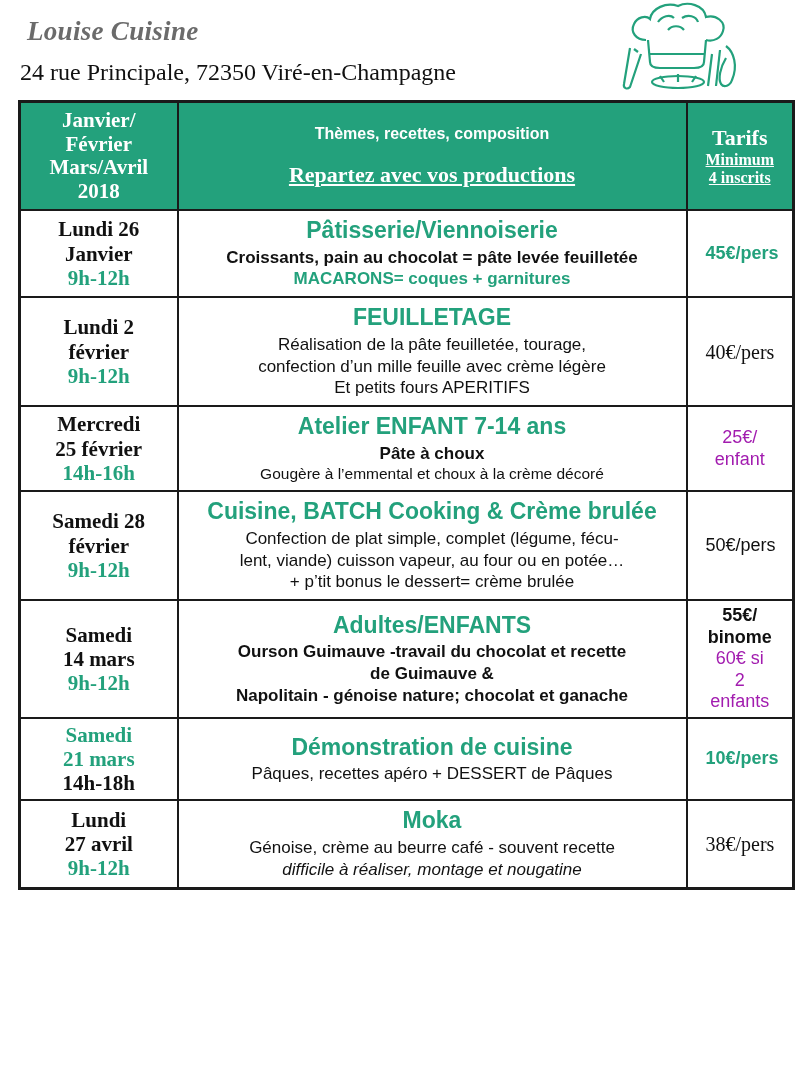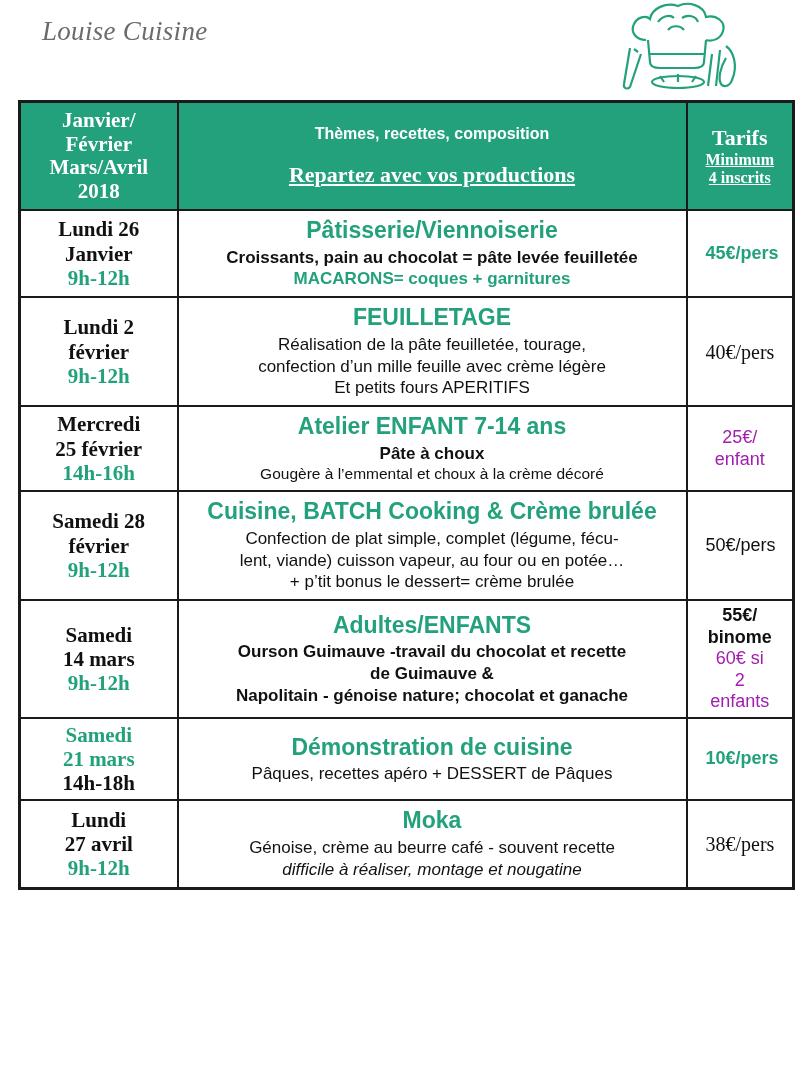--- a/index.html
+++ b/index.html
@@ -20,25 +20,25 @@
 
   
   .header {
     position: relative;
     padding: 10px 16px 0 18px;
     height: 100px;
   }
   .brand {
     font-family: "Liberation Serif", serif;
     font-style: italic;
-    font-weight: normal;
+    font-weight: bold;
     font-size: 27px;
     color: #6b6b6b;
     letter-spacing: .3px;
-    margin: 6px 0 0 24px;
+    margin: 6px 0 0 9px;
   }
   .address {
     font-family: "Liberation Serif", serif;
     font-size: 24px;
     color: #111111;
     margin: 12px 0 0 2px;
   }
   .logo {
     position: absolute;
     right: 62px;
@@ -157,20 +157,21 @@
   td.price-cell .p-line.teal-reg { color: #a21caf; }
   td.price-cell.serif { font-family: "Liberation Serif", serif; font-size: 20px; }
 </style>
 </head>
 <body>
 
 <div class="page">
 
   <div class="header">
     <div class="brand">Louise Cuisine</div>
+    <div class="address">24 rue Principale, 72350 Viré-en-Champagne</div>
     <div class="logo">
       <svg viewBox="0 0 140 96" width="140" height="96" aria-hidden="true">
         <g fill="none" stroke="#23a17c" stroke-width="2.2">
           <path d="M38 44 C28 44 22 36 26 28 C29 21 38 19 42 23 C44 12 58 6 70 10 C80 5 96 9 98 21 C108 18 118 26 115 35 C113 42 106 46 98 44"></path>
           <path d="M40 44 L42 66 C42 70 46 72 52 72 L86 72 C92 72 96 70 96 66 L98 44"></path>
           <path d="M42 58 L96 58"></path>
           <path d="M50 26 C54 20 62 18 66 22"></path>
           <path d="M74 22 C80 18 88 20 90 26"></path>
           <path d="M60 34 C64 29 72 29 76 34"></path>
           <path d="M22 52 L16 88 C15 92 19 94 22 91 L33 58"></path>

